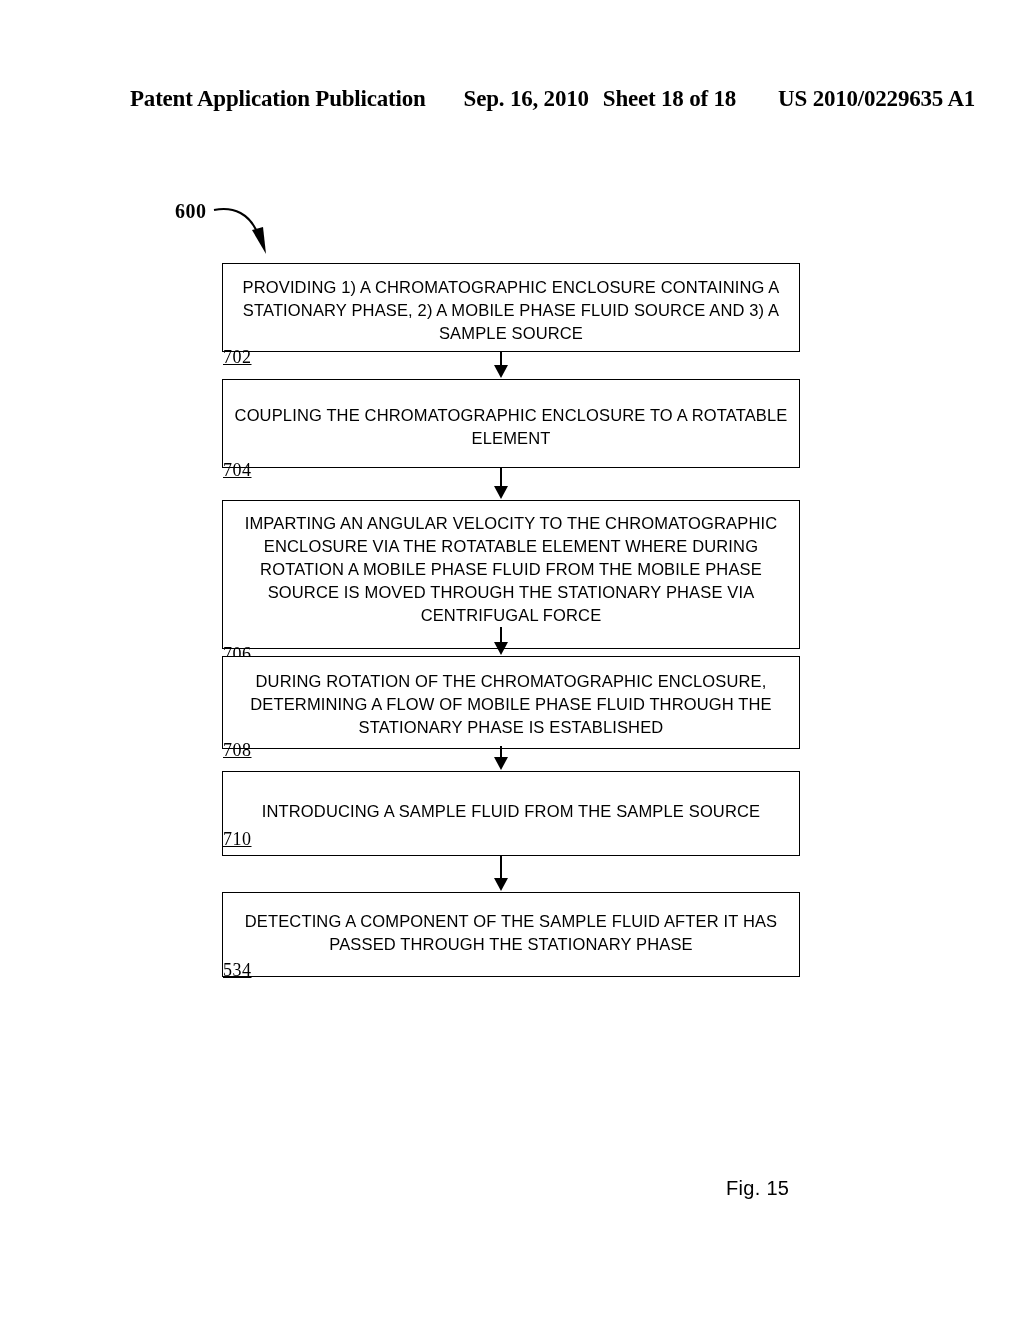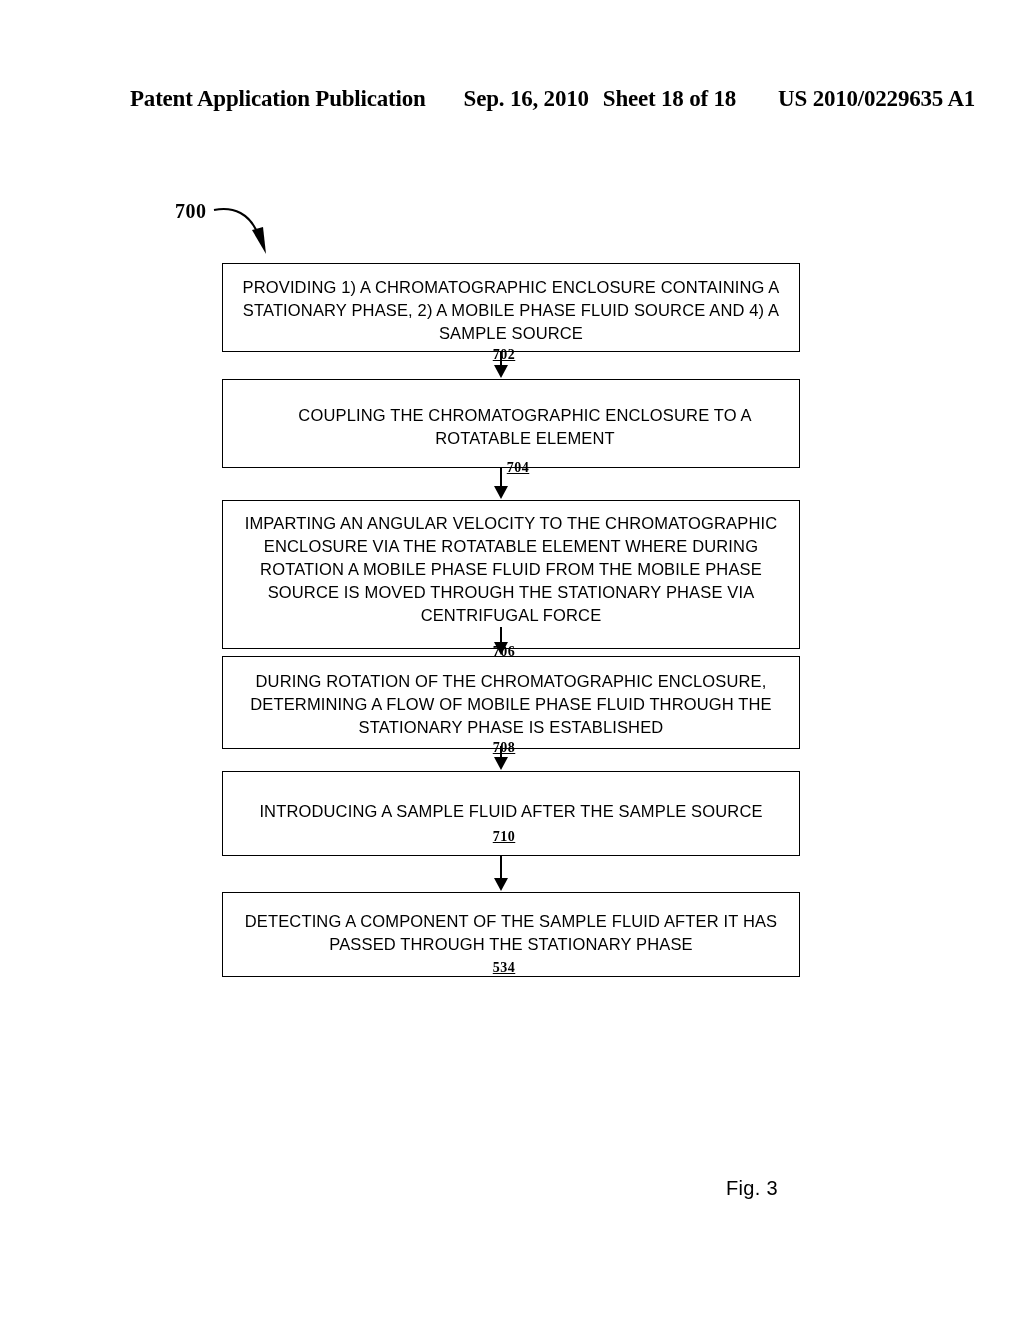--- a/index.html
+++ b/index.html
@@ -79,34 +79,34 @@
     font-family: "Liberation Sans", sans-serif;
     font-size: 16.5px;
     line-height: 23px;
     text-align: center;
     letter-spacing: 0.15px;
     padding: 0 10px;
     box-sizing: border-box;
   }
   .flow-num {
     font-family: "Liberation Serif", serif;
-    font-weight: bold;
-    font-size: 14px;
+    font-weight: normal;
+    font-size: 18px;
     text-decoration: underline;
-    text-align: center;
+    text-align: left;
     padding-right: 14px;
     letter-spacing: 0.5px;
   }
 
   
   #box-702 { top: 263px;  height: 89px; }
   #box-702 .flow-text { padding-top: 12px; }
   #box-702 .flow-num  { margin-top: 2px; }
 
-  #box-704 { top: 379px;  height: 89px; padding-left: 28px; }
+  #box-704 { top: 379px;  height: 89px; }
   #box-704 .flow-text { padding-top: 24px; }
   #box-704 .flow-num  { margin-top: 10px; }
 
   #box-706 { top: 500px;  height: 149px; }
   #box-706 .flow-text { padding-top: 11px; }
   #box-706 .flow-num  { margin-top: 17px; }
 
   #box-708 { top: 656px;  height: 93px; }
   #box-708 .flow-text { padding-top: 13px; }
   #box-708 .flow-num  { margin-top: 1px; }
@@ -179,28 +179,28 @@
   <span class="hdr-gap-a"></span>
   <span class="hdr-date">Sep. 16, 2010</span>
   <span class="hdr-gap-b"></span>
   <span class="hdr-sheet">Sheet 18 of 18</span>
   <span class="hdr-gap-c"></span>
   <span class="hdr-num">US 2010/0229635 A1</span>
 </div>
 
 <div class="figure">
 
-  <div class="ref-700">700</div>
+  <div class="ref-700">600</div>
   <svg class="leader-700" viewBox="0 0 70 60" width="70" height="60" xmlns="http://www.w3.org/2000/svg">
     <path d="M 2 14 C 22 10, 38 18, 46 38" fill="none" stroke="#000000" stroke-width="2"></path>
     <polygon points="40,34 54,58 51,31" fill="#000000"></polygon>
   </svg>
 
   <div class="flow-box" id="box-702">
-    <div class="flow-text">PROVIDING 1) A CHROMATOGRAPHIC ENCLOSURE CONTAINING A STATIONARY PHASE,  2) A MOBILE PHASE FLUID SOURCE AND 4) A SAMPLE SOURCE</div>
+    <div class="flow-text">PROVIDING 1) A CHROMATOGRAPHIC ENCLOSURE CONTAINING A STATIONARY PHASE,  2) A MOBILE PHASE FLUID SOURCE AND 3) A SAMPLE SOURCE</div>
     <div class="flow-num">702</div>
   </div>
 
   <div class="connector" id="conn-1">
     <div class="stem"></div>
     <div class="head"></div>
   </div>
 
   <div class="flow-box" id="box-704">
     <div class="flow-text">COUPLING THE CHROMATOGRAPHIC ENCLOSURE TO A ROTATABLE ELEMENT</div>
@@ -226,29 +226,29 @@
     <div class="flow-text">DURING ROTATION OF THE CHROMATOGRAPHIC ENCLOSURE, DETERMINING A FLOW OF MOBILE PHASE FLUID THROUGH THE STATIONARY PHASE IS ESTABLISHED</div>
     <div class="flow-num">708</div>
   </div>
 
   <div class="connector" id="conn-4">
     <div class="stem"></div>
     <div class="head"></div>
   </div>
 
   <div class="flow-box" id="box-710">
-    <div class="flow-text">INTRODUCING A SAMPLE FLUID AFTER THE SAMPLE SOURCE</div>
+    <div class="flow-text">INTRODUCING A SAMPLE FLUID FROM THE SAMPLE SOURCE</div>
     <div class="flow-num">710</div>
   </div>
 
   <div class="connector" id="conn-5">
     <div class="stem"></div>
     <div class="head"></div>
   </div>
 
   <div class="flow-box" id="box-712">
     <div class="flow-text">DETECTING A COMPONENT OF THE SAMPLE FLUID AFTER IT HAS PASSED THROUGH THE STATIONARY PHASE</div>
     <div class="flow-num">534</div>
   </div>
 
-  <div class="fig-caption">Fig. 3</div>
+  <div class="fig-caption">Fig. 15</div>
 
 </div>
 
 </body></html>

